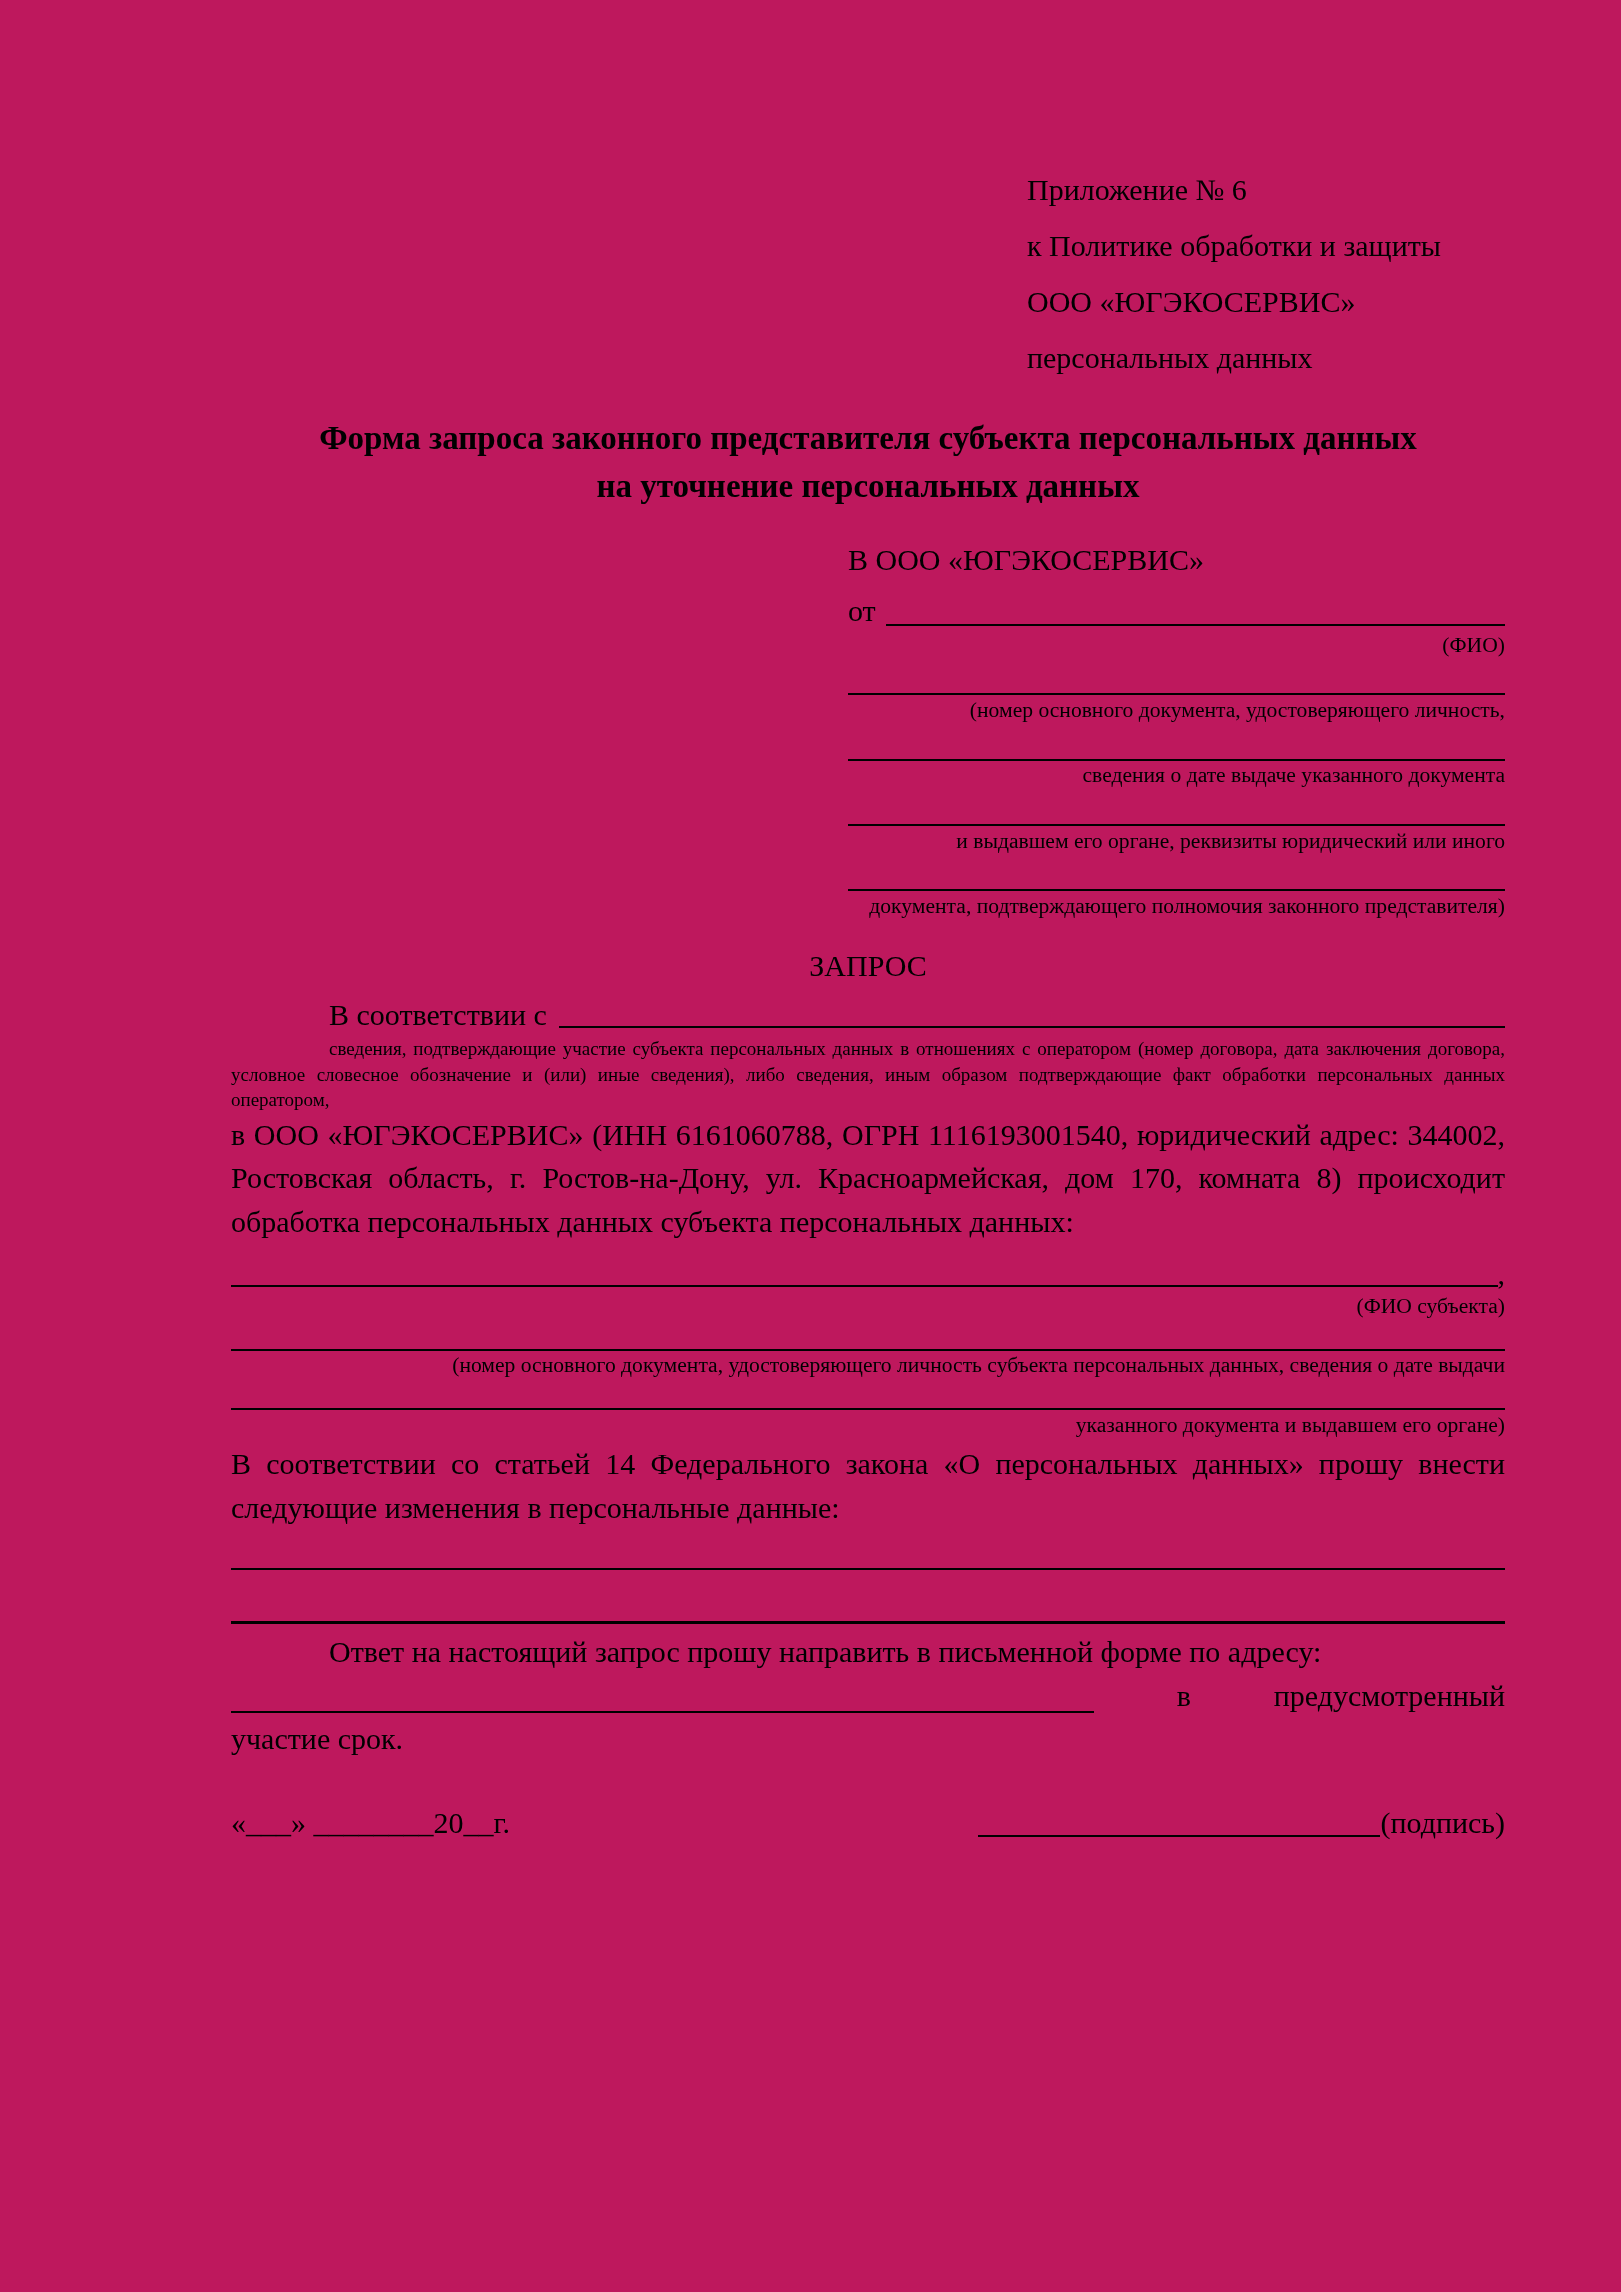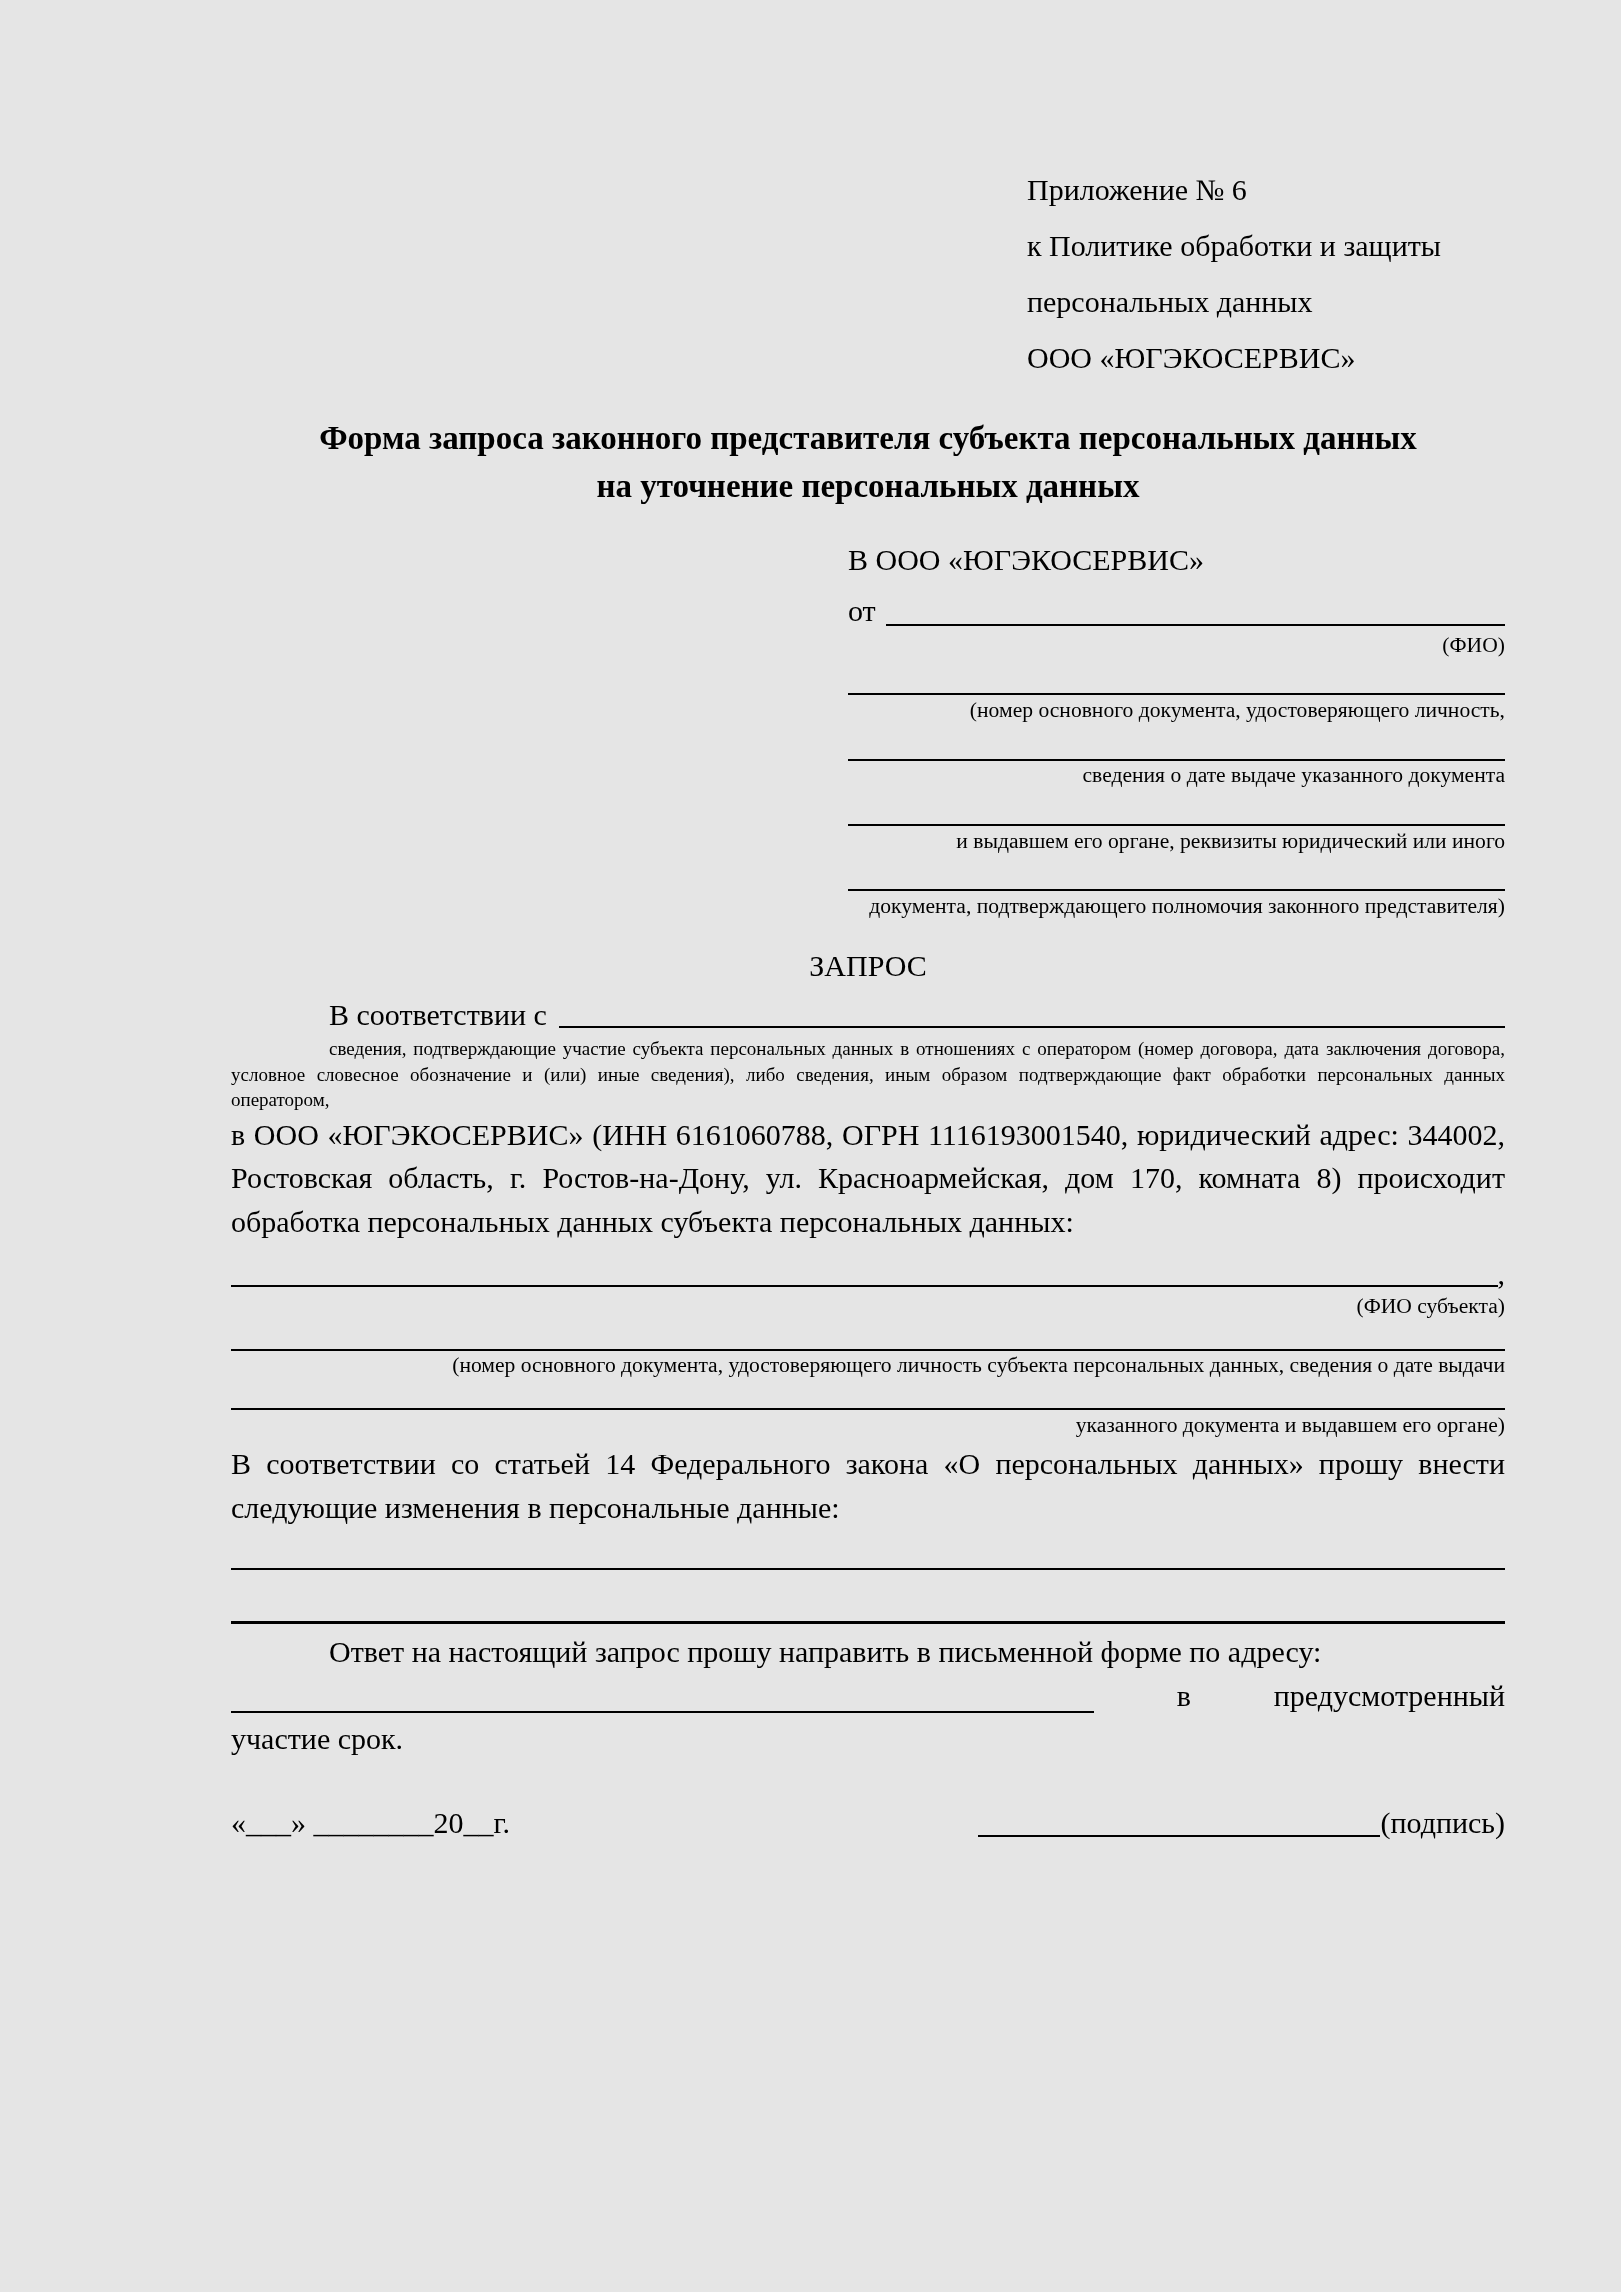--- a/index.html
+++ b/index.html
@@ -1,21 +1,21 @@
 <!DOCTYPE html>
 <html><head>
 <meta charset="utf-8">
 <style>
   html, body { margin: 0; padding: 0; background: #888; }
   .page {
     position: relative;
     width: 1621px;
     height: 2293px;
     margin: 0 auto;
-    background: #e5e5e5;
+    background: #be185d;
     color: #000000;
     font-family: "Liberation Serif", "DejaVu Serif", serif;
     font-size: 30px;
     box-sizing: border-box;
     padding: 147px 116px 0 231px; 
   }
   
   .appendix-note {
     margin-left: 796px;
     margin-top: 14.7px;
@@ -104,22 +104,22 @@
   }
 </style>
 </head>
 <body>
 
 <div class="page">
 
   <div class="appendix-note">
     <div>Приложение № 6</div>
     <div>к Политике обработки и защиты</div>
+    <div>ООО «ЮГЭКОСЕРВИС»</div>
     <div>персональных данных</div>
-    <div>ООО «ЮГЭКОСЕРВИС»</div>
   </div>
 
   <div class="form-title">
     <div>Форма запроса законного представителя субъекта персональных данных</div>
     <div>на уточнение персональных данных</div>
   </div>
 
   <div class="addressee">
     <div>В ООО «ЮГЭКОСЕРВИС»</div>
 

